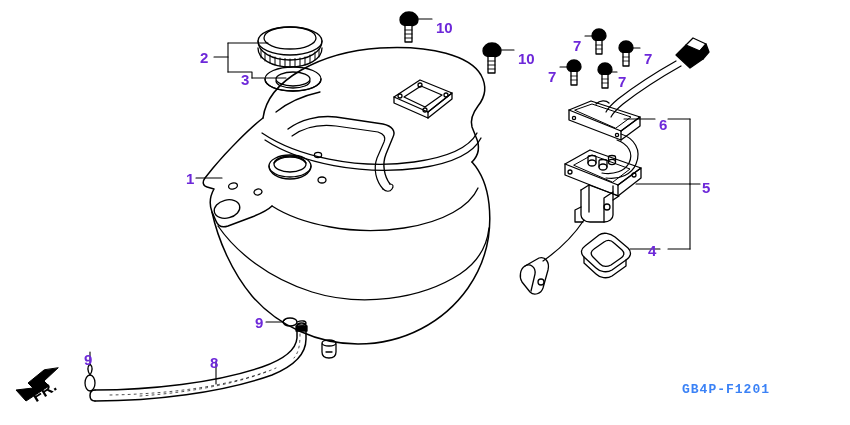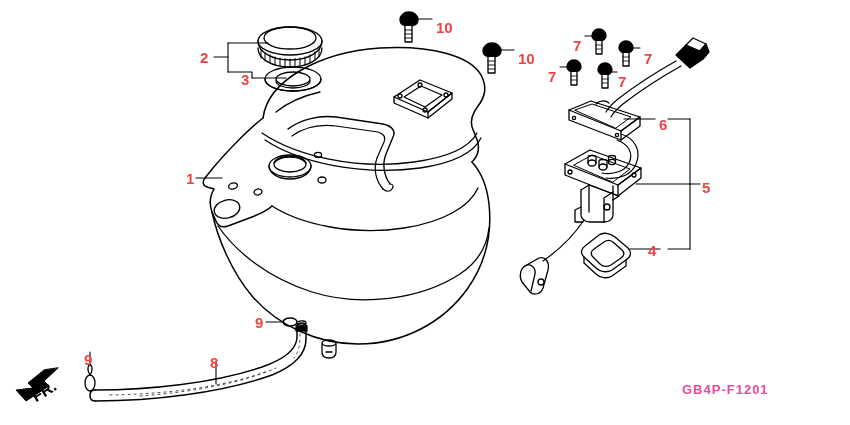--- a/index.html
+++ b/index.html
@@ -1,24 +1,24 @@
 <!DOCTYPE html>
 <html><head>
 <meta charset="utf-8">
 <style>
   html,body{margin:0;padding:0;background:#fff;}
   body{width:850px;height:425px;overflow:hidden;
        font-family:"Liberation Sans",sans-serif;}
   #stage{position:relative;width:850px;height:425px;background:#ffffff;}
   svg.layer{position:absolute;left:0;top:0;width:850px;height:425px;}
   .callout{position:absolute;font-family:"Liberation Sans",sans-serif;
-           font-weight:bold;font-size:15px;color:#ef4444;line-height:1;
+           font-weight:bold;font-size:15px;color:#6d28d9;line-height:1;
            white-space:nowrap;}
-  .partno{position:absolute;font-family:Liberation Sans, sans-serif;
-          font-size:13px;letter-spacing:1px;color:#ec4899;font-weight:bold;text-align:right;}
+  .partno{position:absolute;font-family:Liberation Mono, monospace;
+          font-size:13px;letter-spacing:1px;color:#3b82f6;font-weight:bold;text-align:right;}
   .frlabel{position:absolute;font-family:"Liberation Sans",sans-serif;
            font-weight:bold;font-size:16px;color:#000;
            transform:rotate(-32deg);transform-origin:left bottom;}
 </style>
 </head>
 <body>
 
 <div id="stage">
 
   <svg class="layer" viewBox="0 0 850 425">

